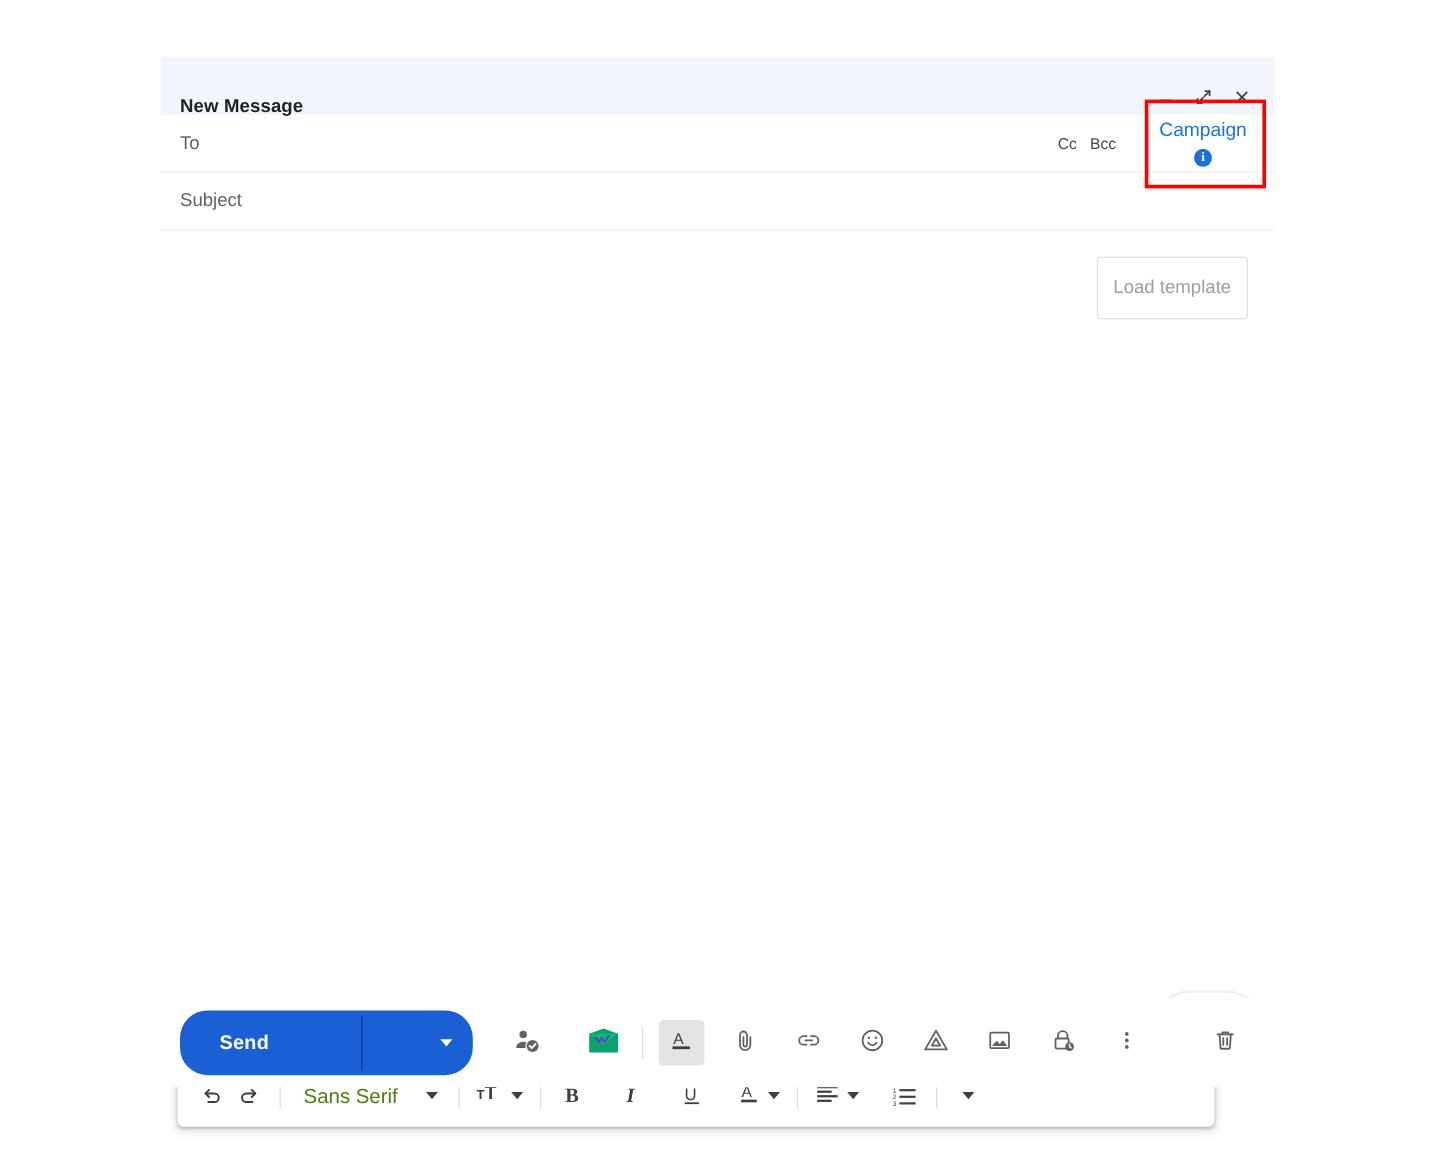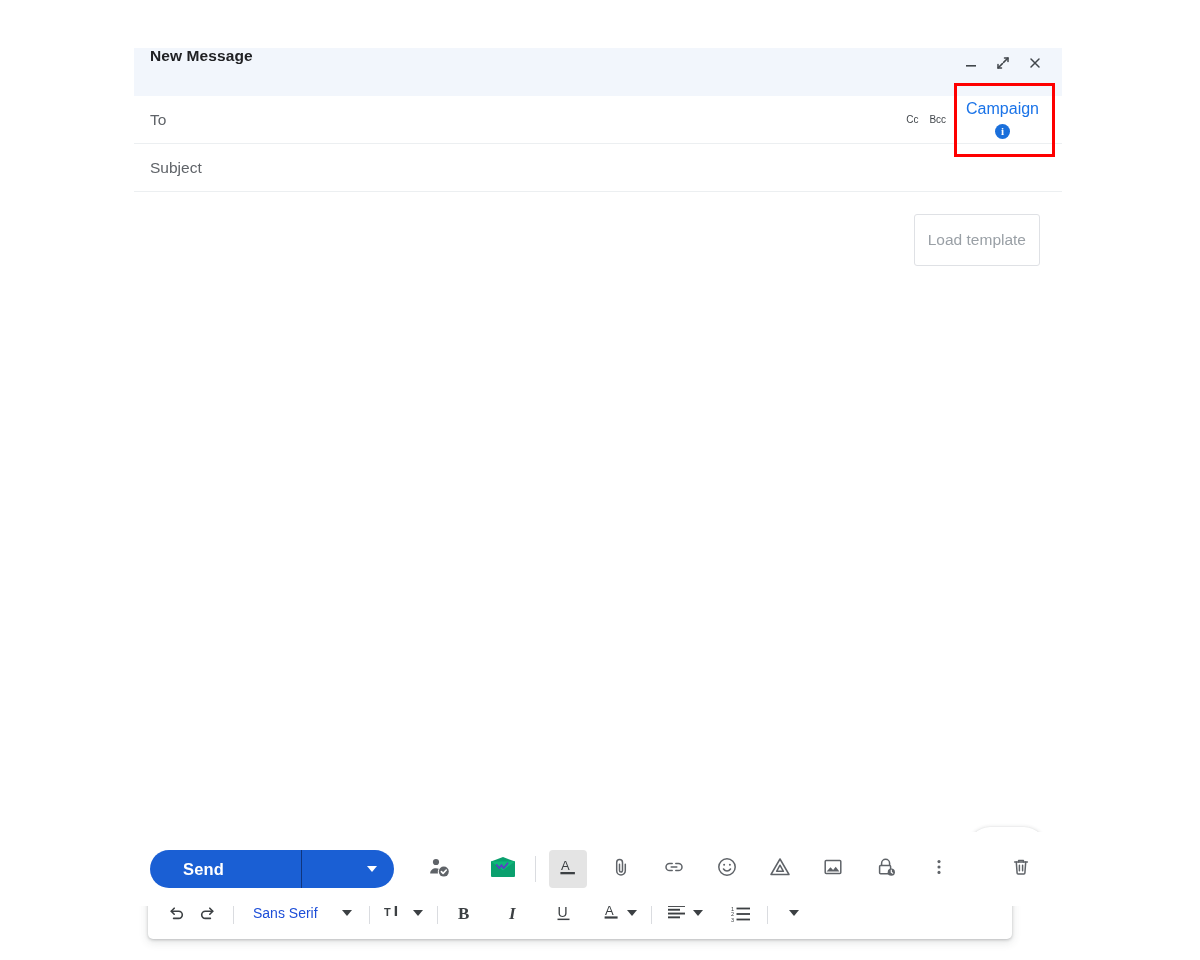--- a/index.html
+++ b/index.html
@@ -31,21 +31,21 @@
     background: #ffffff;
     display: flex;
     flex-direction: column;
   }
 
   
   .compose-header {
     height: 48px;
     background: #f2f6fc;
     display: flex;
-    align-items: flex-start;
+    align-items: flex-end;
     padding: 0 12px 0 16px;
     flex: 0 0 auto;
   }
   .compose-title {
     font-size: 15.5px;
     font-weight: bold;
     color: #202124;
     letter-spacing: .1px;
     flex: 1 1 auto;
     line-height: 1;
@@ -69,38 +69,38 @@
 
   
   .field-row {
     position: relative;
     display: flex;
     align-items: center;
     padding: 0 16px;
     border-bottom: 1px solid #eceff1;
     flex: 0 0 auto;
   }
-  .row-to { height: 48px; }
+  .row-to { height: 48px; gap: 16px; }
   .row-subject { height: 48px; }
 
   .field-label {
     font-size: 15.5px;
     color: #5f6368;
     line-height: 1;
   }
   .field-spacer { flex: 1 1 auto; }
 
   .ccbcc {
     display: flex;
     align-items: center;
     gap: 11px;
     margin-right: 12px;
   }
   .ccbcc span {
-    font-size: 10px;
+    font-size: 13px;
     color: #41464b;
     cursor: pointer;
     line-height: 1;
   }
 
   
   .campaign-wrap {
     position: relative;
     display: flex;
     align-items: center;
@@ -222,22 +222,22 @@
   .tb-font {
     display: flex;
     align-items: center;
     gap: 24px;
     padding: 0 6px 0 8px;
     height: 34px;
     cursor: pointer;
     border-radius: 3px;
   }
   .tb-font-name {
-    font-size: 14px;
-    color: #1d4ed8;
+    font-size: 17px;
+    color: #4d7c0f;
     line-height: 1;
     white-space: nowrap;
   }
   .caret {
     width: 0; height: 0;
     border-left: 5px solid transparent;
     border-right: 5px solid transparent;
     border-top: 6px solid #3c4043;
     flex: 0 0 auto;
   }
@@ -260,21 +260,21 @@
     bottom: 0;
     height: 74px;
     display: flex;
     align-items: center;
     padding: 0 22px 0 16px;
     background: #ffffff;
   }
   .send-btn {
     display: flex;
     align-items: center;
-    height: 38px;
+    height: 54px;
     background: #1a5fd4;
     border-radius: 23px;
     color: #ffffff;
     cursor: pointer;
     flex: 0 0 auto;
     overflow: hidden;
     gap: 48px;
   }
   .send-main {
     padding: 0 29px 0 33px;

